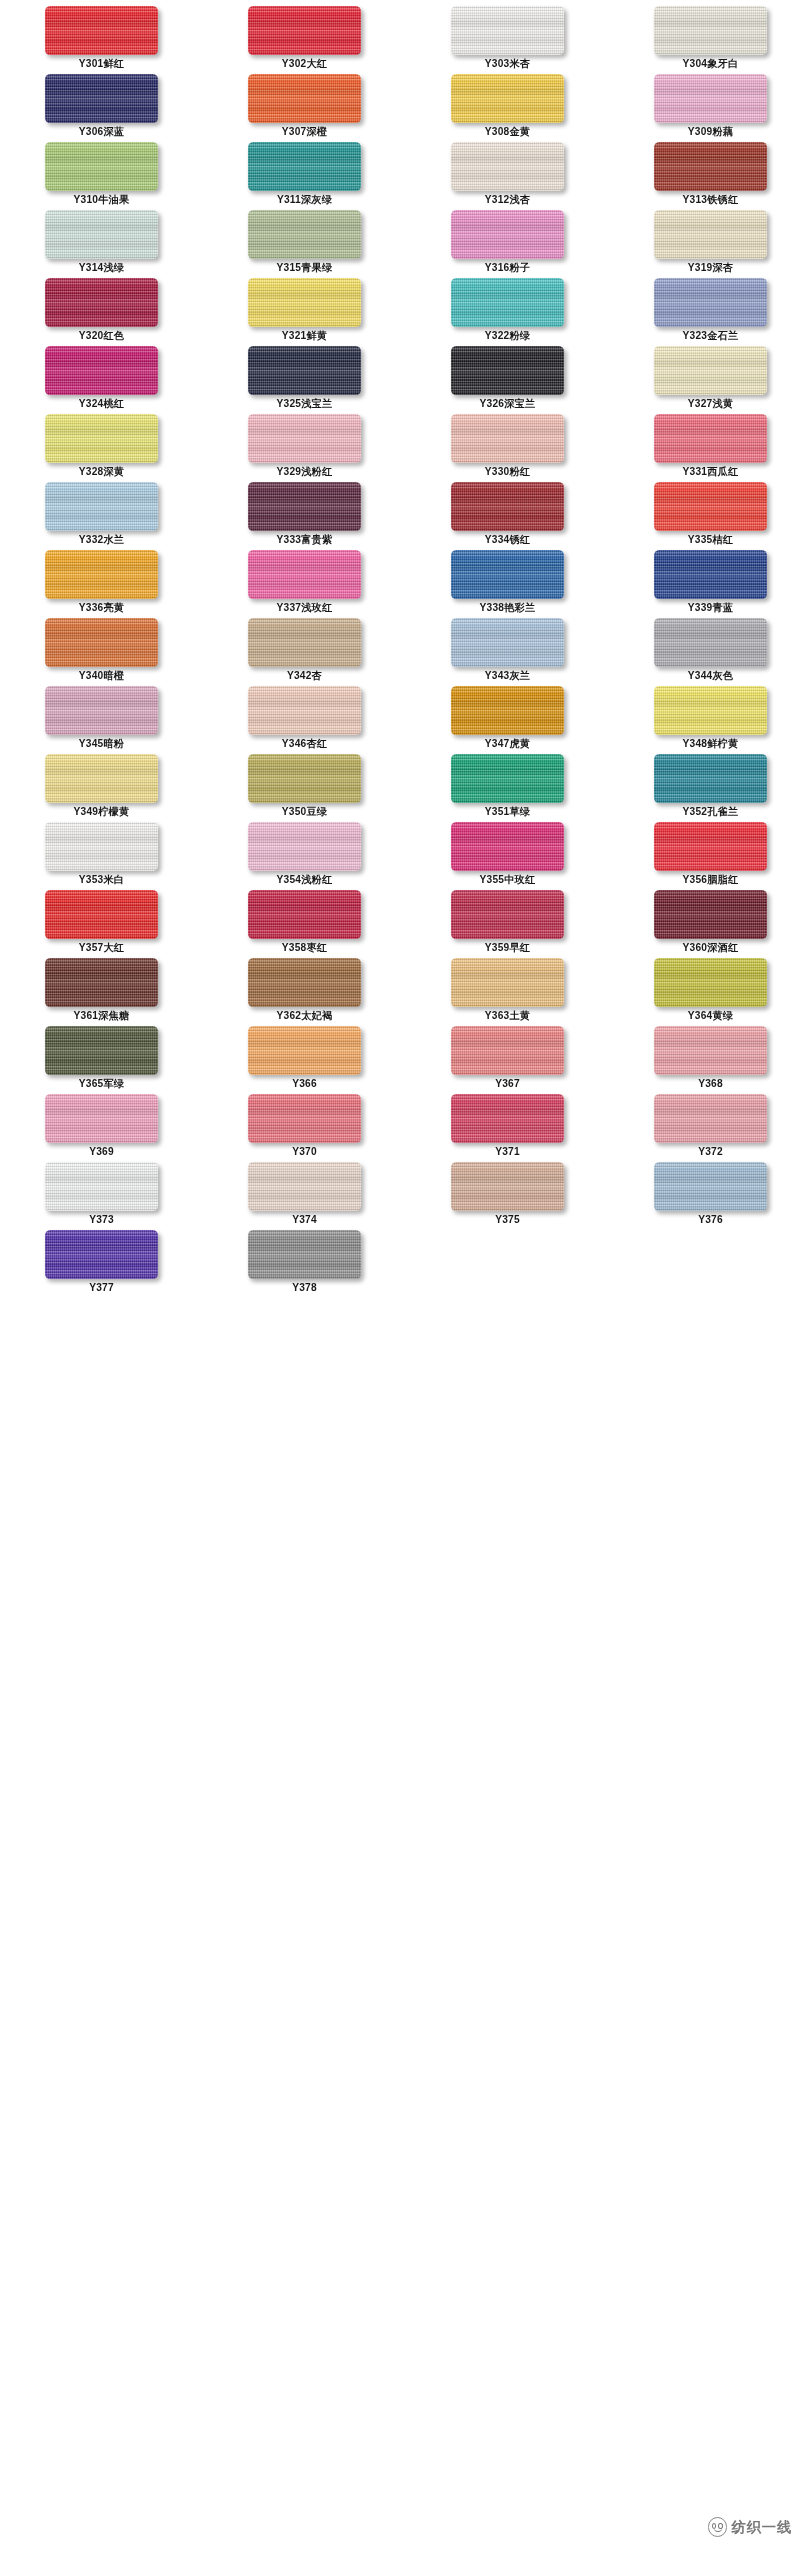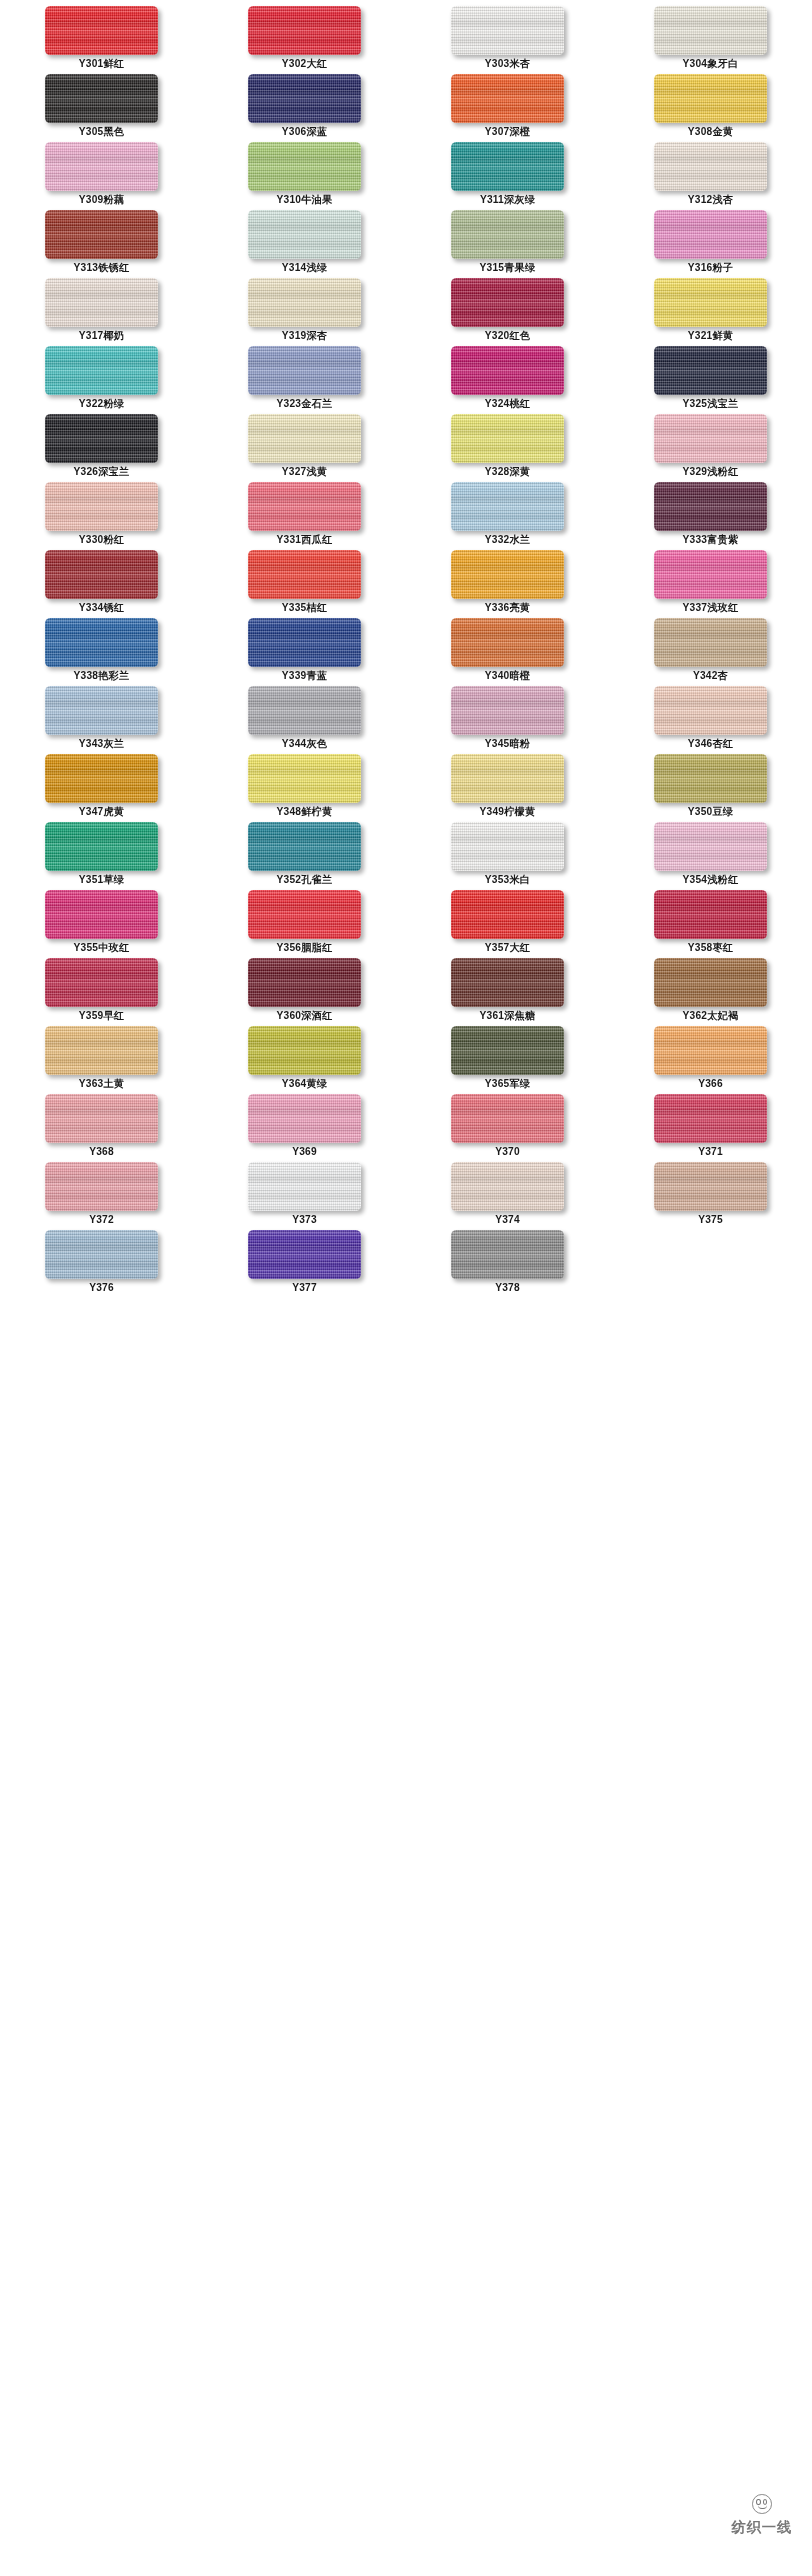--- a/index.html
+++ b/index.html
@@ -95,21 +95,20 @@
 
   
   #watermark {
     position: absolute;
     right: 21px;
     bottom: 39px;
     display: flex;
     align-items: center;
     gap: 4.5px;
     opacity: 0.82;
-    flex-direction: column;
   }
   #watermark .wm-badge {
     width: 19.6px;
     height: 19.6px;
     border-radius: 50%;
     border: 1.2px solid #6f6f6f;
     position: relative;
     flex: none;
     background: #ffffff;
   }
@@ -155,24 +154,20 @@
     </div>
     <div class="swatch-cell">
       <div class="swatch-chip" style="background-color: rgb(244, 243, 241);"></div>
       <div class="swatch-label">Y303米杏</div>
     </div>
     <div class="swatch-cell">
       <div class="swatch-chip" style="background-color: rgb(237, 233, 220);"></div>
       <div class="swatch-label">Y304象牙白</div>
     </div>
     <div class="swatch-cell">
-      <div class="swatch-chip" style="background-color: rgb(32, 30, 29);"></div>
-      <div class="swatch-label">Y305黑色</div>
-    </div>
-    <div class="swatch-cell">
       <div class="swatch-chip" style="background-color: rgb(30, 32, 96);"></div>
       <div class="swatch-label">Y306深蓝</div>
     </div>
     <div class="swatch-cell">
       <div class="swatch-chip" style="background-color: rgb(244, 87, 31);"></div>
       <div class="swatch-label">Y307深橙</div>
     </div>
     <div class="swatch-cell">
       <div class="swatch-chip" style="background-color: rgb(248, 207, 63);"></div>
       <div class="swatch-label">Y308金黄</div>
@@ -203,24 +198,20 @@
     </div>
     <div class="swatch-cell">
       <div class="swatch-chip" style="background-color: rgb(175, 191, 146);"></div>
       <div class="swatch-label">Y315青果绿</div>
     </div>
     <div class="swatch-cell">
       <div class="swatch-chip" style="background-color: rgb(238, 140, 200);"></div>
       <div class="swatch-label">Y316粉子</div>
     </div>
     <div class="swatch-cell">
-      <div class="swatch-chip" style="background-color: rgb(239, 226, 216);"></div>
-      <div class="swatch-label">Y317椰奶</div>
-    </div>
-    <div class="swatch-cell">
       <div class="swatch-chip" style="background-color: rgb(241, 230, 198);"></div>
       <div class="swatch-label">Y319深杏</div>
     </div>
     <div class="swatch-cell">
       <div class="swatch-chip" style="background-color: rgb(166, 17, 58);"></div>
       <div class="swatch-label">Y320红色</div>
     </div>
     <div class="swatch-cell">
       <div class="swatch-chip" style="background-color: rgb(247, 224, 90);"></div>
       <div class="swatch-label">Y321鲜黄</div>
@@ -393,20 +384,24 @@
       <div class="swatch-chip" style="background-color: rgb(197, 193, 50);"></div>
       <div class="swatch-label">Y364黄绿</div>
     </div>
     <div class="swatch-cell">
       <div class="swatch-chip" style="background-color: rgb(75, 83, 53);"></div>
       <div class="swatch-label">Y365军绿</div>
     </div>
     <div class="swatch-cell">
       <div class="swatch-chip" style="background-color: rgb(251, 168, 90);"></div>
       <div class="swatch-label">Y366</div>
+    </div>
+    <div class="swatch-cell">
+      <div class="swatch-chip" style="background-color: rgb(240, 127, 127);"></div>
+      <div class="swatch-label">Y367</div>
     </div>
     <div class="swatch-cell">
       <div class="swatch-chip" style="background-color: rgb(242, 160, 166);"></div>
       <div class="swatch-label">Y368</div>
     </div>
     <div class="swatch-cell">
       <div class="swatch-chip" style="background-color: rgb(244, 159, 190);"></div>
       <div class="swatch-label">Y369</div>
     </div>
     <div class="swatch-cell">

